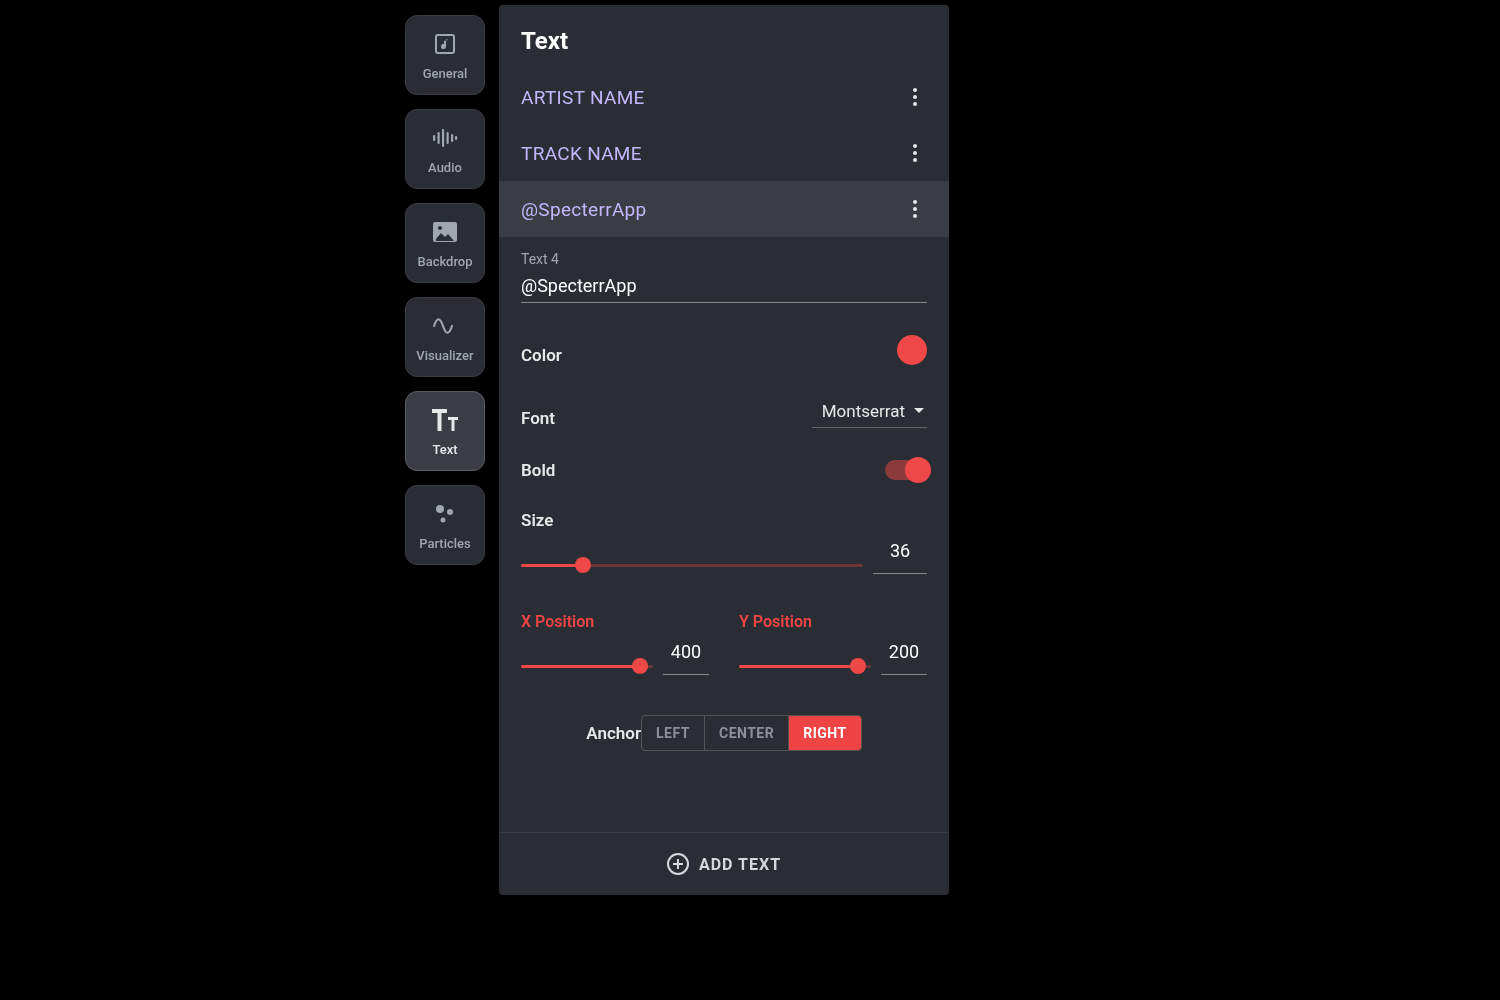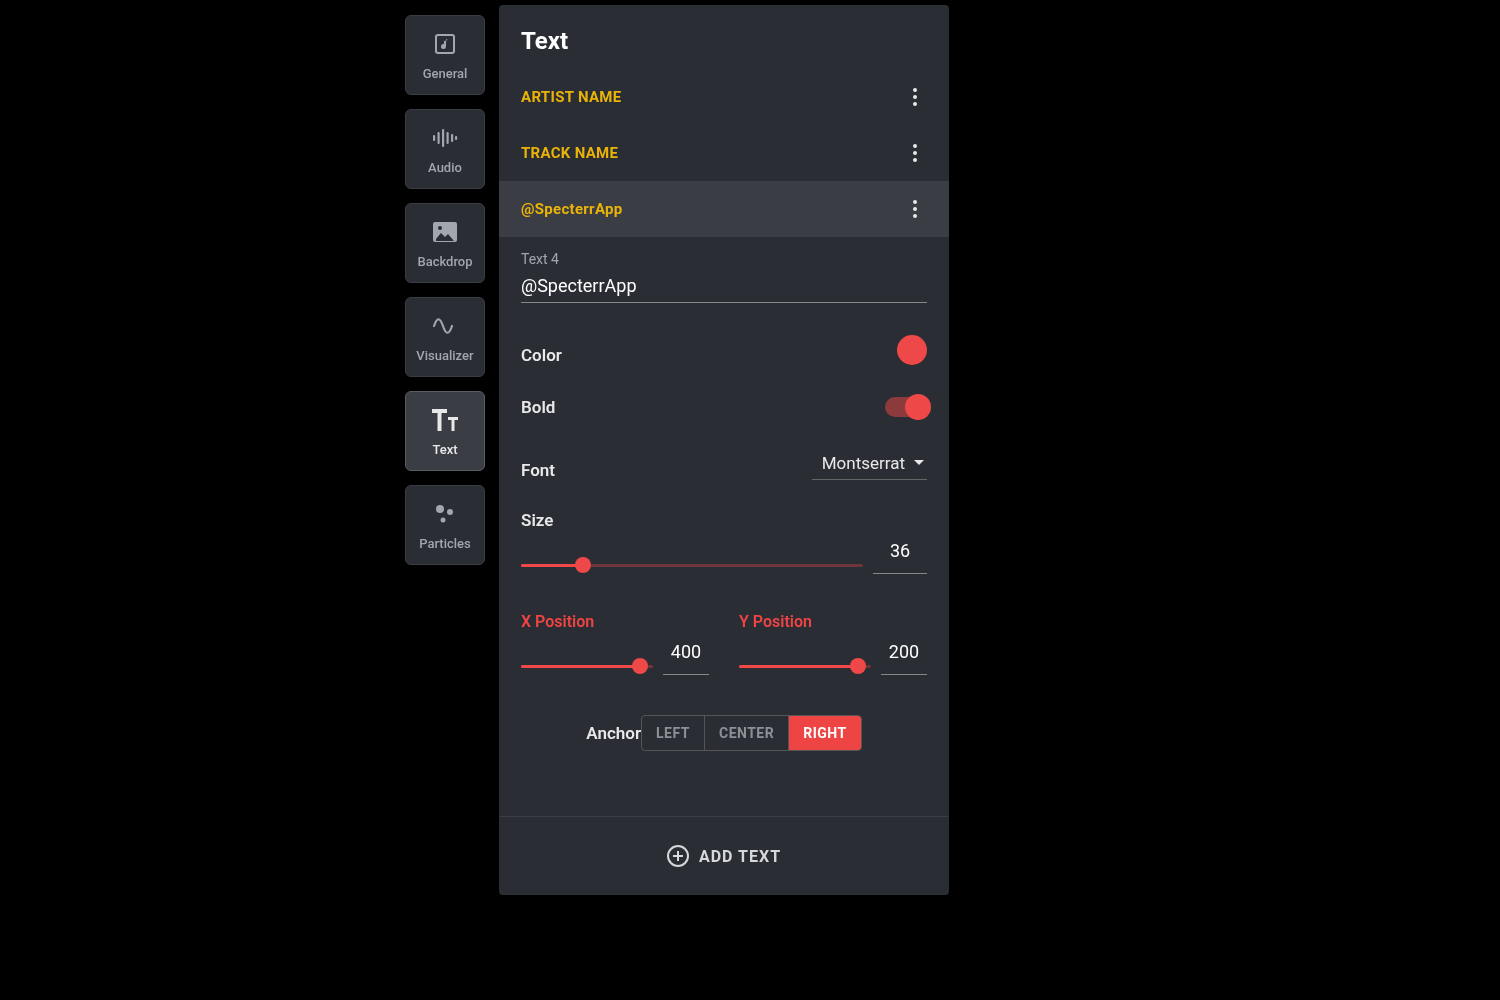--- a/index.html
+++ b/index.html
@@ -22,21 +22,21 @@
     display: flex;
     flex-direction: column;
     gap: 14px;
     padding-top: 10px;
   }
   .sidebar-item {
     width: 80px;
     height: 80px;
     background: #2a2d33;
     border: 1px solid #3a3d43;
-    border-radius: 6px;
+    border-radius: 12px;
     display: flex;
     flex-direction: column;
     align-items: center;
     justify-content: center;
     gap: 8px;
     cursor: pointer;
     color: #a2a6ad;
   }
   .sidebar-item.active {
     background: #3a3d44;
@@ -70,23 +70,23 @@
     color: #fff;
   }
   .text-item {
     padding: 16px 22px;
     display: flex;
     align-items: center;
     justify-content: space-between;
     cursor: pointer;
   }
   .text-item .name {
-    font-size: 15px;
-    font-weight: 700;
-    color: #eab308;
+    font-size: 19px;
+    font-weight: 400;
+    color: #c4b5fd;
     letter-spacing: 0.3px;
   }
   .text-item.selected {
     background: #3a3d44;
   }
   .more-dots {
     width: 24px;
     height: 24px;
     display: flex;
     flex-direction: column;
@@ -183,21 +183,21 @@
   .anchor-row{ display:flex; align-items:center; justify-content:center; margin-top:40px;}
   .anchor-group{ display:flex; border:1px solid #555; border-radius:4px; overflow:hidden;}
   .anchor-btn{
     padding:9px 14px; font-size:14px; font-weight:700; letter-spacing:0.5px; color:#8d9096; cursor:pointer; background:transparent; border:none; font-family:inherit;
   }
   .anchor-btn + .anchor-btn{ border-left:1px solid #555;}
   .anchor-btn.active{ background:#ef4444; color:#fff;}
   .add-text{
     margin-top:auto;
     border-top:1px solid #3a3d44;
-    padding:28px 0;
+    padding:20px 0;
     display:flex; align-items:center; justify-content:center; gap:10px;
     font-size:16px; font-weight:700; letter-spacing:1px; color:#d6d8dc;
     cursor:pointer;
   }
   .add-icon{
     width:22px; height:22px; border:2px solid #d6d8dc; border-radius:50%; display:flex; align-items:center; justify-content:center; position:relative;
   }
   .add-icon::before, .add-icon::after{
     content:''; position:absolute; background:#d6d8dc;
   }
@@ -311,34 +311,34 @@
     <div class="editor">
       <div class="field-label-small">Text 4</div>
       <input class="text-input" value="@SpecterrApp" style="">
 
       <div class="row">
         <div class="row-label">Color</div>
         <div class="color-swatch" title="#ef4848"></div>
       </div>
 
       <div class="row">
-        <div class="row-label">Bold</div>
-        <div class="toggle-wrap">
-          <div class="track"></div>
-            <div class="thumb"></div>
-        </div>
-      </div>
-
-      <div class="row">
         <div class="row-label">Font</div>
         <div class="font-select">
           <span class="font-name">Montserrat</span>
           <svg width="12" height="8" viewBox="0 0 12 8" fill="#e8e8e8">
               <path d="M1 1l5 5 5-5z"></path>
             </svg>
+        </div>
+      </div>
+
+      <div class="row">
+        <div class="row-label">Bold</div>
+        <div class="toggle-wrap">
+          <div class="track"></div>
+            <div class="thumb"></div>
         </div>
       </div>
 
 
       <div class="slider-block">
         <div class="row-label">Size</div>
         <div class="slider-row">
           <div class="slider">
             <div class="track-bg"></div>
             <div class="track-fill" style="width:18%"></div>

